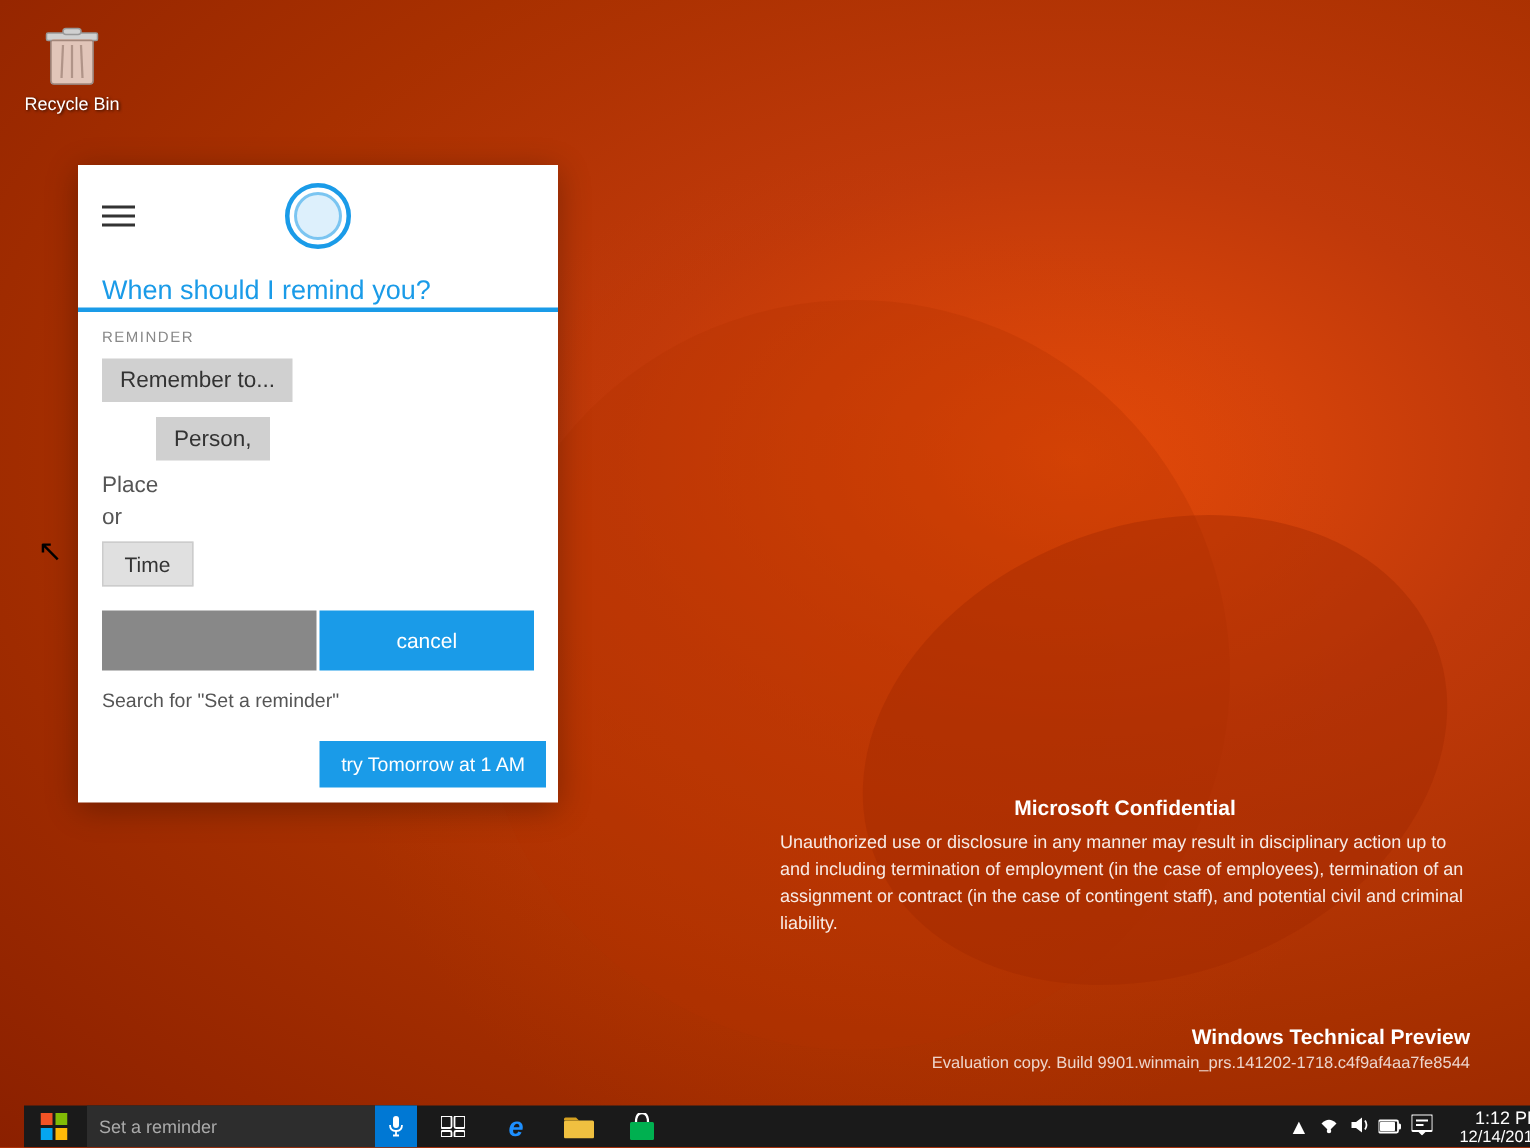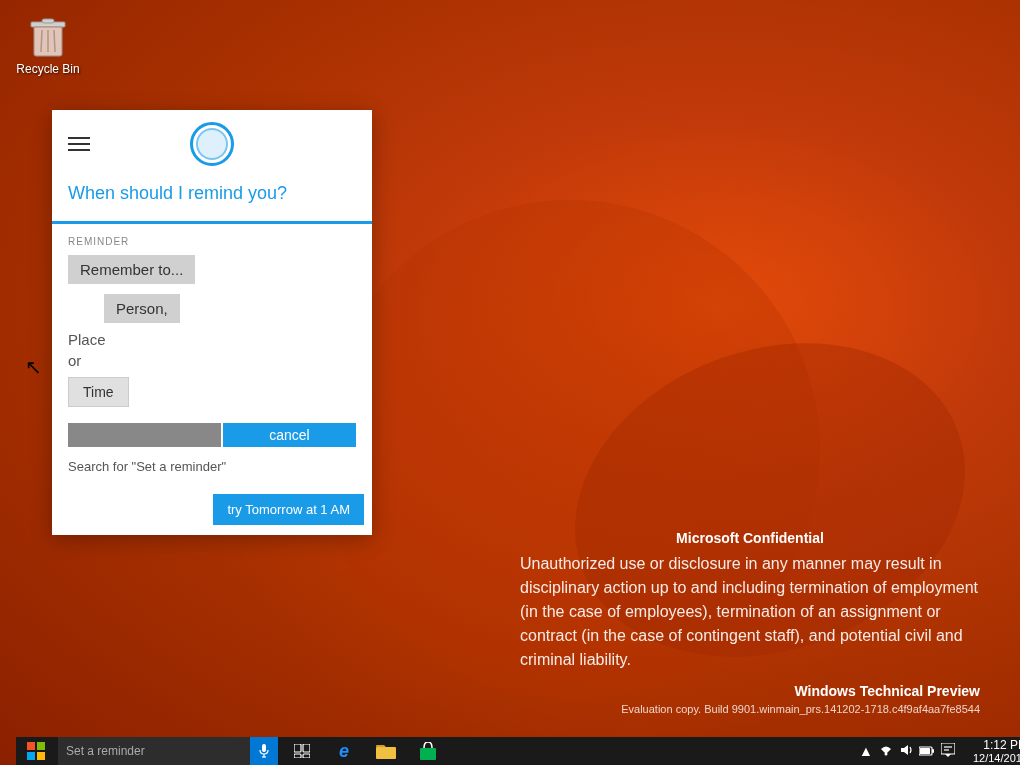--- a/index.html
+++ b/index.html
@@ -116,21 +116,21 @@
     .cortana-circle::before {
       content: '';
       width: 28px;
       height: 28px;
       border-radius: 50%;
       background: rgba(26,155,232,0.15);
       border: 2px solid rgba(26,155,232,0.5);
     }
 
     .cortana-title-area {
-      padding: 8px 16px 16px 16px;
+      padding: 8px 16px 0 16px;
       border-bottom: 3px solid #1a9be8;
     }
 
     .cortana-question {
       color: #1a9be8;
       font-size: 18px;
       font-weight: 300;
       line-height: 1.3;
     }
 
@@ -205,21 +205,21 @@
       font-size: 14px;
       cursor: pointer;
       margin-right: 2px;
     }
 
     .btn-cancel {
       flex: 1;
       background: #1a9be8;
       color: white;
       border: none;
-      padding: 2px;
+      padding: 12px;
       font-size: 14px;
       cursor: pointer;
     }
 
     .search-link {
       font-size: 13px;
       color: #555;
       margin-bottom: 8px;
     }
 
@@ -243,21 +243,21 @@
       color: white;
     }
     .confidential-title {
       font-size: 14px;
       font-weight: bold;
       text-align: center;
       margin-bottom: 6px;
       color: white;
     }
     .confidential-text {
-      font-size: 16px;
+      font-size: 12px;
       line-height: 1.5;
       color: rgba(255,255,255,0.9);
     }
     .windows-preview {
       position: absolute;
       right: 40px;
       bottom: 50px;
       color: white;
       text-align: right;
     }

